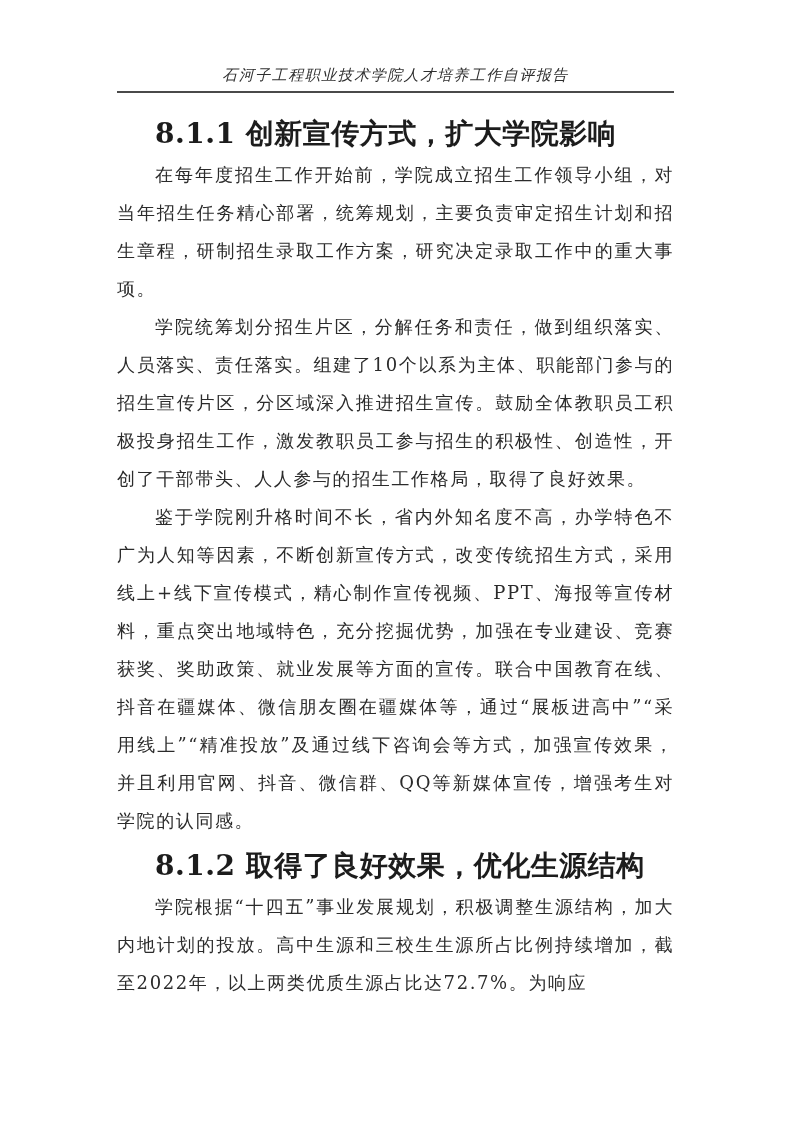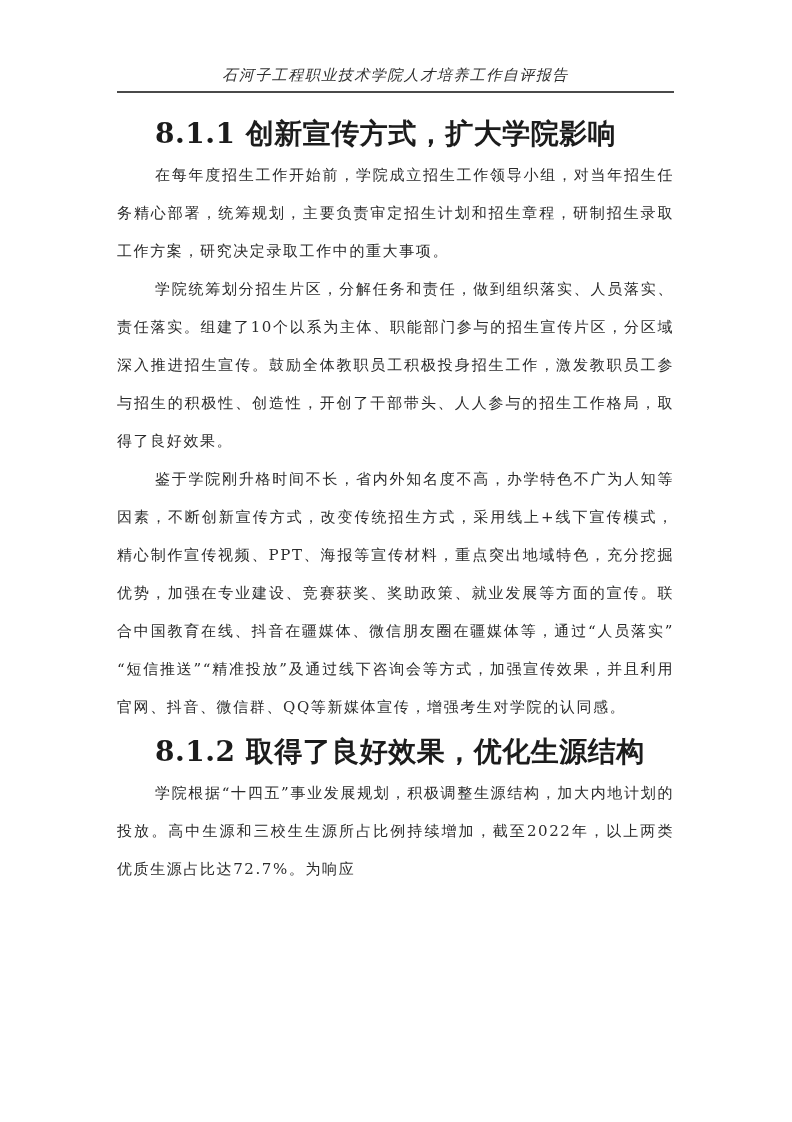--- a/index.html
+++ b/index.html
@@ -54,21 +54,21 @@
     font-size: 28px;
     line-height: 32px;
     font-weight: bold;
     color: #1c1c1c;
     letter-spacing: 0.5px;
     white-space: nowrap;
   }
   .para {
     margin: 0;
     text-indent: 38px;
-    font-size: 15px;
+    font-size: 18px;
     line-height: 38px;
     letter-spacing: 1.6px;
     text-align: justify;
     text-justify: inter-character;
     color: #2b2b2b;
   }
   
   .page-footer {
     position: absolute;
     top: 1116px;
@@ -92,21 +92,21 @@
     <div class="header-rule"></div>
   </div>
 
   <div class="doc-body">
     <h3 class="section-heading">8.1.1 创新宣传方式，扩大学院影响</h3>
 
     <p class="para">在每年度招生工作开始前，学院成立招生工作领导小组，对当年招生任务精心部署，统筹规划，主要负责审定招生计划和招生章程，研制招生录取工作方案，研究决定录取工作中的重大事项。</p>
 
     <p class="para">学院统筹划分招生片区，分解任务和责任，做到组织落实、人员落实、责任落实。组建了10个以系为主体、职能部门参与的招生宣传片区，分区域深入推进招生宣传。鼓励全体教职员工积极投身招生工作，激发教职员工参与招生的积极性、创造性，开创了干部带头、人人参与的招生工作格局，取得了良好效果。</p>
 
-    <p class="para">鉴于学院刚升格时间不长，省内外知名度不高，办学特色不广为人知等因素，不断创新宣传方式，改变传统招生方式，采用线上+线下宣传模式，精心制作宣传视频、PPT、海报等宣传材料，重点突出地域特色，充分挖掘优势，加强在专业建设、竞赛获奖、奖助政策、就业发展等方面的宣传。联合中国教育在线、抖音在疆媒体、微信朋友圈在疆媒体等，通过“人员落实”“短信推送”“精准投放”及通过线下咨询会等方式，加强宣传效果，并且利用官网、抖音、微信群、QQ等新媒体宣传，增强考生对学院的认同感。</p>
+    <p class="para">鉴于学院刚升格时间不长，省内外知名度不高，办学特色不广为人知等因素，不断创新宣传方式，改变传统招生方式，采用线上+线下宣传模式，精心制作宣传视频、PPT、海报等宣传材料，重点突出地域特色，充分挖掘优势，加强在专业建设、竞赛获奖、奖助政策、就业发展等方面的宣传。联合中国教育在线、抖音在疆媒体、微信朋友圈在疆媒体等，通过“展板进高中”“采用线上”“精准投放”及通过线下咨询会等方式，加强宣传效果，并且利用官网、抖音、微信群、QQ等新媒体宣传，增强考生对学院的认同感。</p>
 
     <h3 class="section-heading">8.1.2 取得了良好效果，优化生源结构</h3>
 
     <p class="para">学院根据“十四五”事业发展规划，积极调整生源结构，加大内地计划的投放。高中生源和三校生生源所占比例持续增加，截至2022年，以上两类优质生源占比达72.7%。为响应</p>
   </div>
 
   <div class="page-footer">
     <span class="page-number">68</span>
   </div>
 

